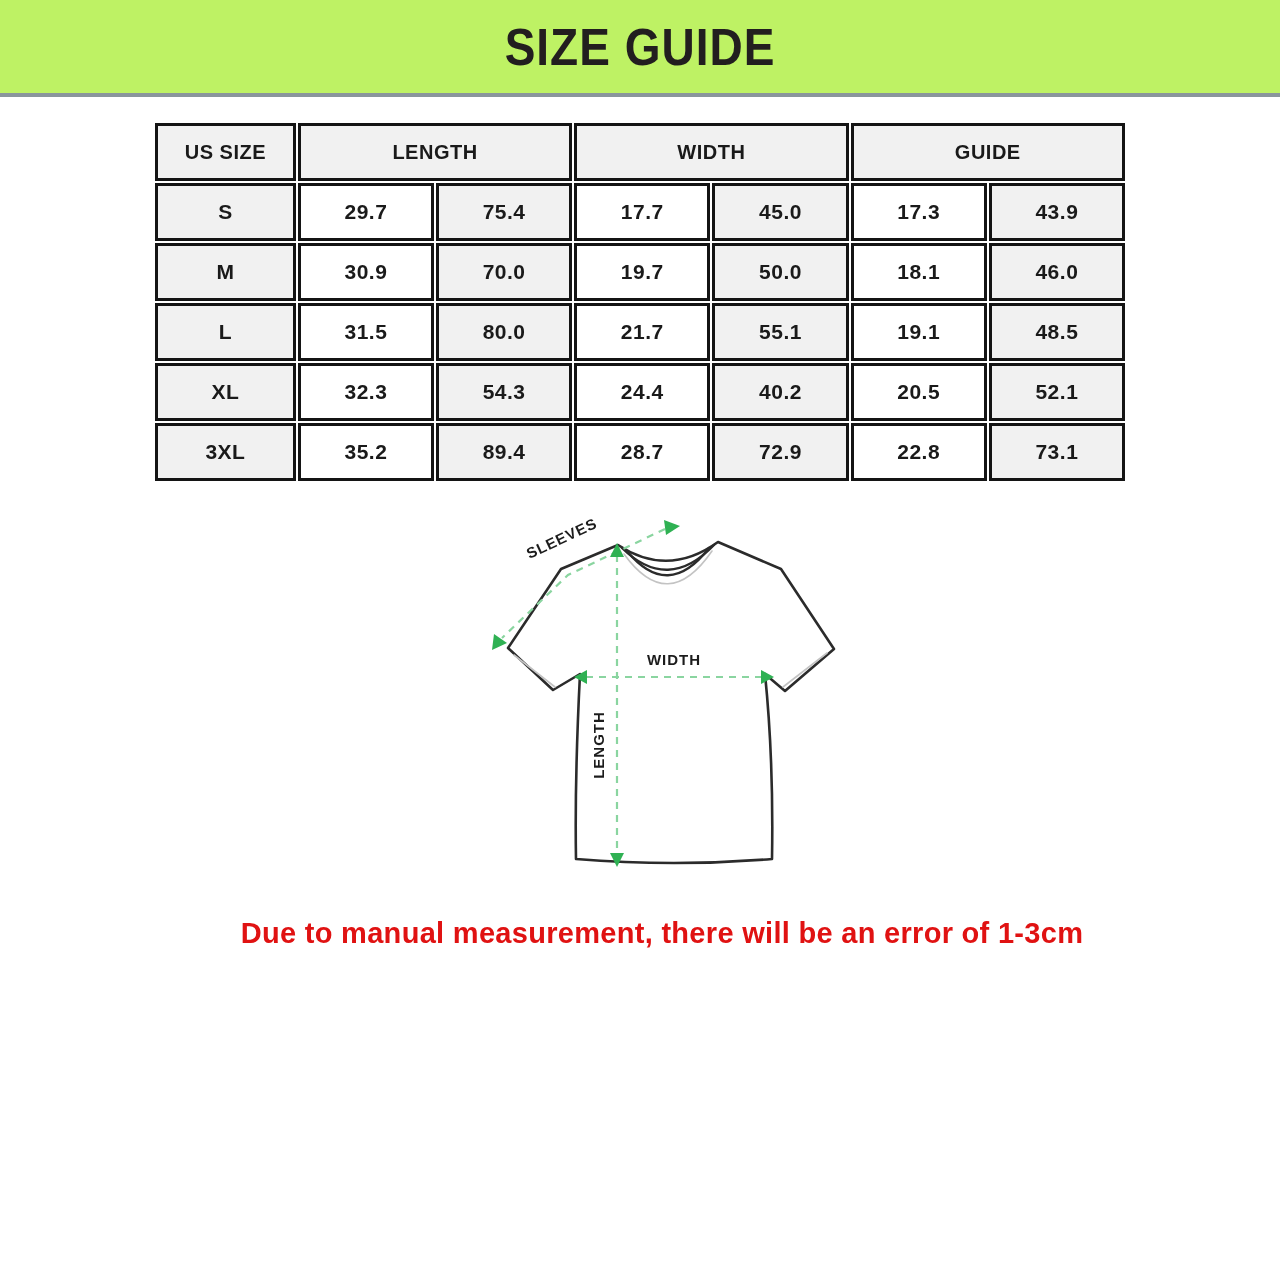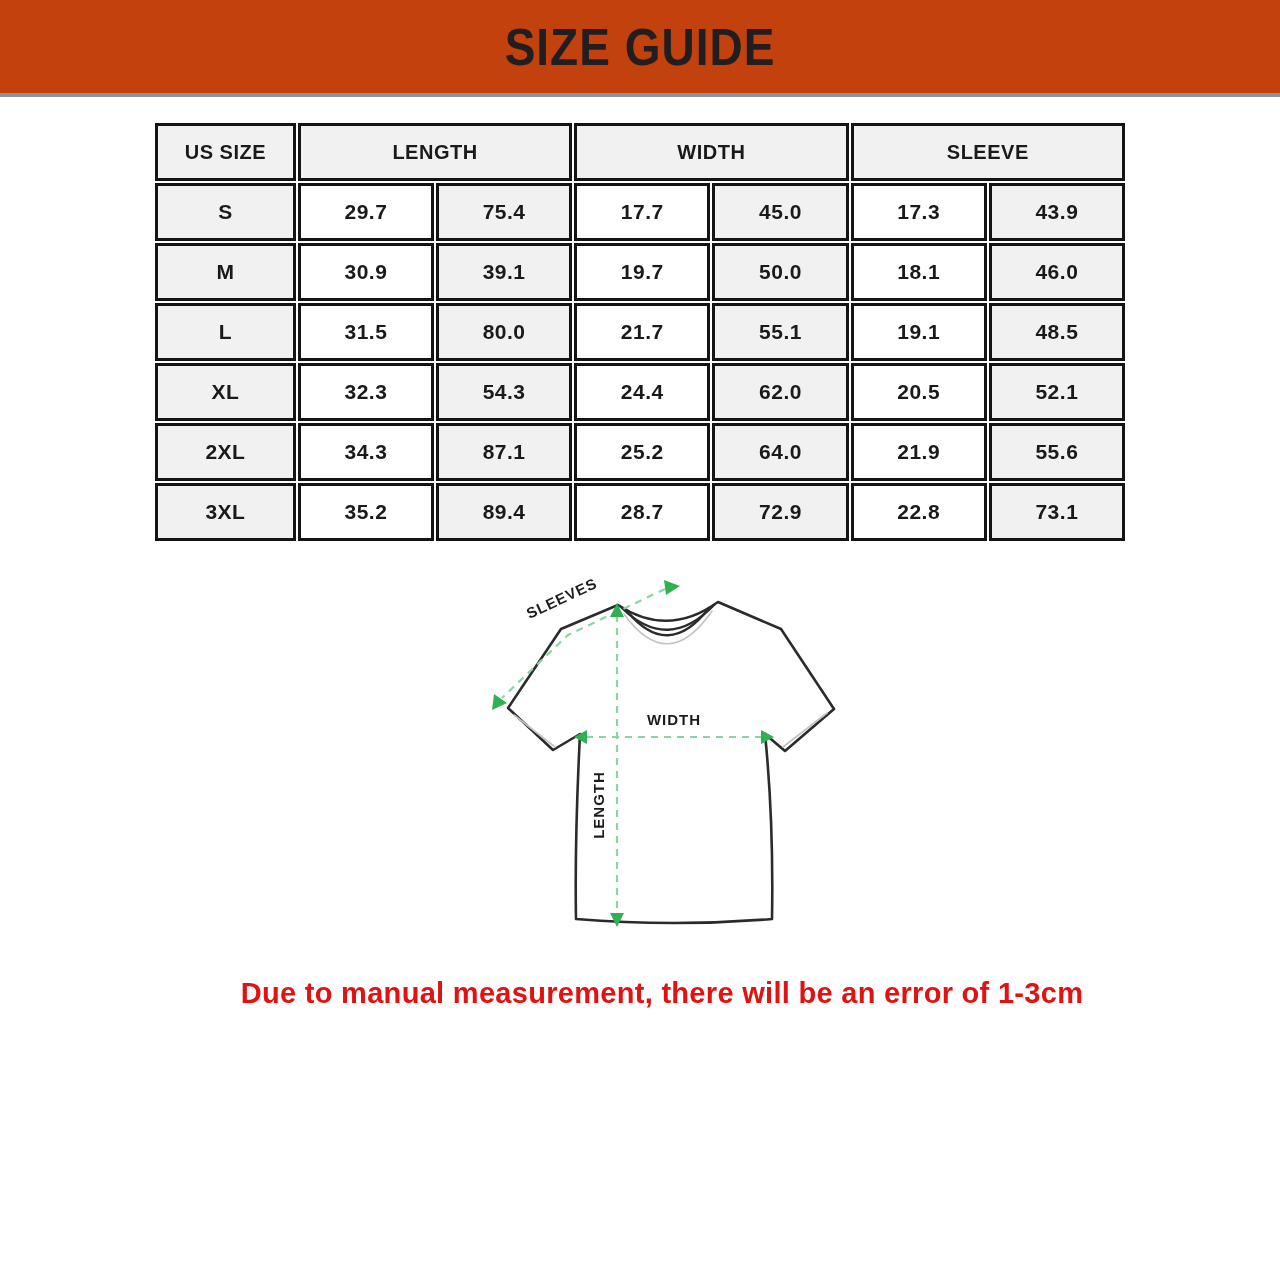--- a/index.html
+++ b/index.html
@@ -7,21 +7,21 @@
   body {
     width: 1280px; height: 1280px;
     background: #ffffff;
     font-family: "Liberation Sans", sans-serif;
     overflow: hidden;
   }
 
   
   .banner {
     height: 97px;
-    background: #c2410c;
+    background: #bef264;
     border-bottom: 4px solid #8a959c;
     display: flex; align-items: center; justify-content: center;
   }
   .banner h1 {
     margin: 0;
     font-size: 46px;
     font-weight: 800;
     color: #221e1f;
     letter-spacing: 1px;
     transform: scaleY(1.14);
@@ -101,67 +101,58 @@
       <col class="c-val">
     <col class="c-val">
       <col class="c-val">
       <col class="c-val">
   </colgroup>
   <tbody>
     <tr>
       <td class="shaded ghead">US SIZE</td>
       <td class="shaded ghead" colspan="2">LENGTH</td>
       <td class="shaded ghead" colspan="2">WIDTH</td>
-      <td class="shaded ghead" colspan="2">SLEEVE</td>
+      <td class="shaded ghead" colspan="2">GUIDE</td>
     </tr>
 
     <tr>
       <td class="shaded">S</td>
       <td>29.7</td>
       <td class="shaded">75.4</td>
       <td>17.7</td>
       <td class="shaded">45.0</td>
       <td>17.3</td>
       <td class="shaded">43.9</td>
     </tr>
     <tr>
       <td class="shaded">M</td>
       <td>30.9</td>
-      <td class="shaded">39.1</td>
+      <td class="shaded">70.0</td>
       <td>19.7</td>
       <td class="shaded">50.0</td>
       <td>18.1</td>
       <td class="shaded">46.0</td>
     </tr>
     <tr>
       <td class="shaded">L</td>
       <td>31.5</td>
       <td class="shaded">80.0</td>
       <td>21.7</td>
       <td class="shaded">55.1</td>
       <td>19.1</td>
       <td class="shaded">48.5</td>
     </tr>
     <tr>
       <td class="shaded">XL</td>
       <td>32.3</td>
       <td class="shaded">54.3</td>
       <td>24.4</td>
-      <td class="shaded">62.0</td>
+      <td class="shaded">40.2</td>
       <td>20.5</td>
       <td class="shaded">52.1</td>
-    </tr>
-    <tr>
-      <td class="shaded">2XL</td>
-      <td>34.3</td>
-      <td class="shaded">87.1</td>
-      <td>25.2</td>
-      <td class="shaded">64.0</td>
-      <td>21.9</td>
-      <td class="shaded">55.6</td>
     </tr>
     <tr>
       <td class="shaded">3XL</td>
       <td>35.2</td>
       <td class="shaded">89.4</td>
       <td>28.7</td>
       <td class="shaded">72.9</td>
       <td>22.8</td>
       <td class="shaded">73.1</td>
     </tr>

